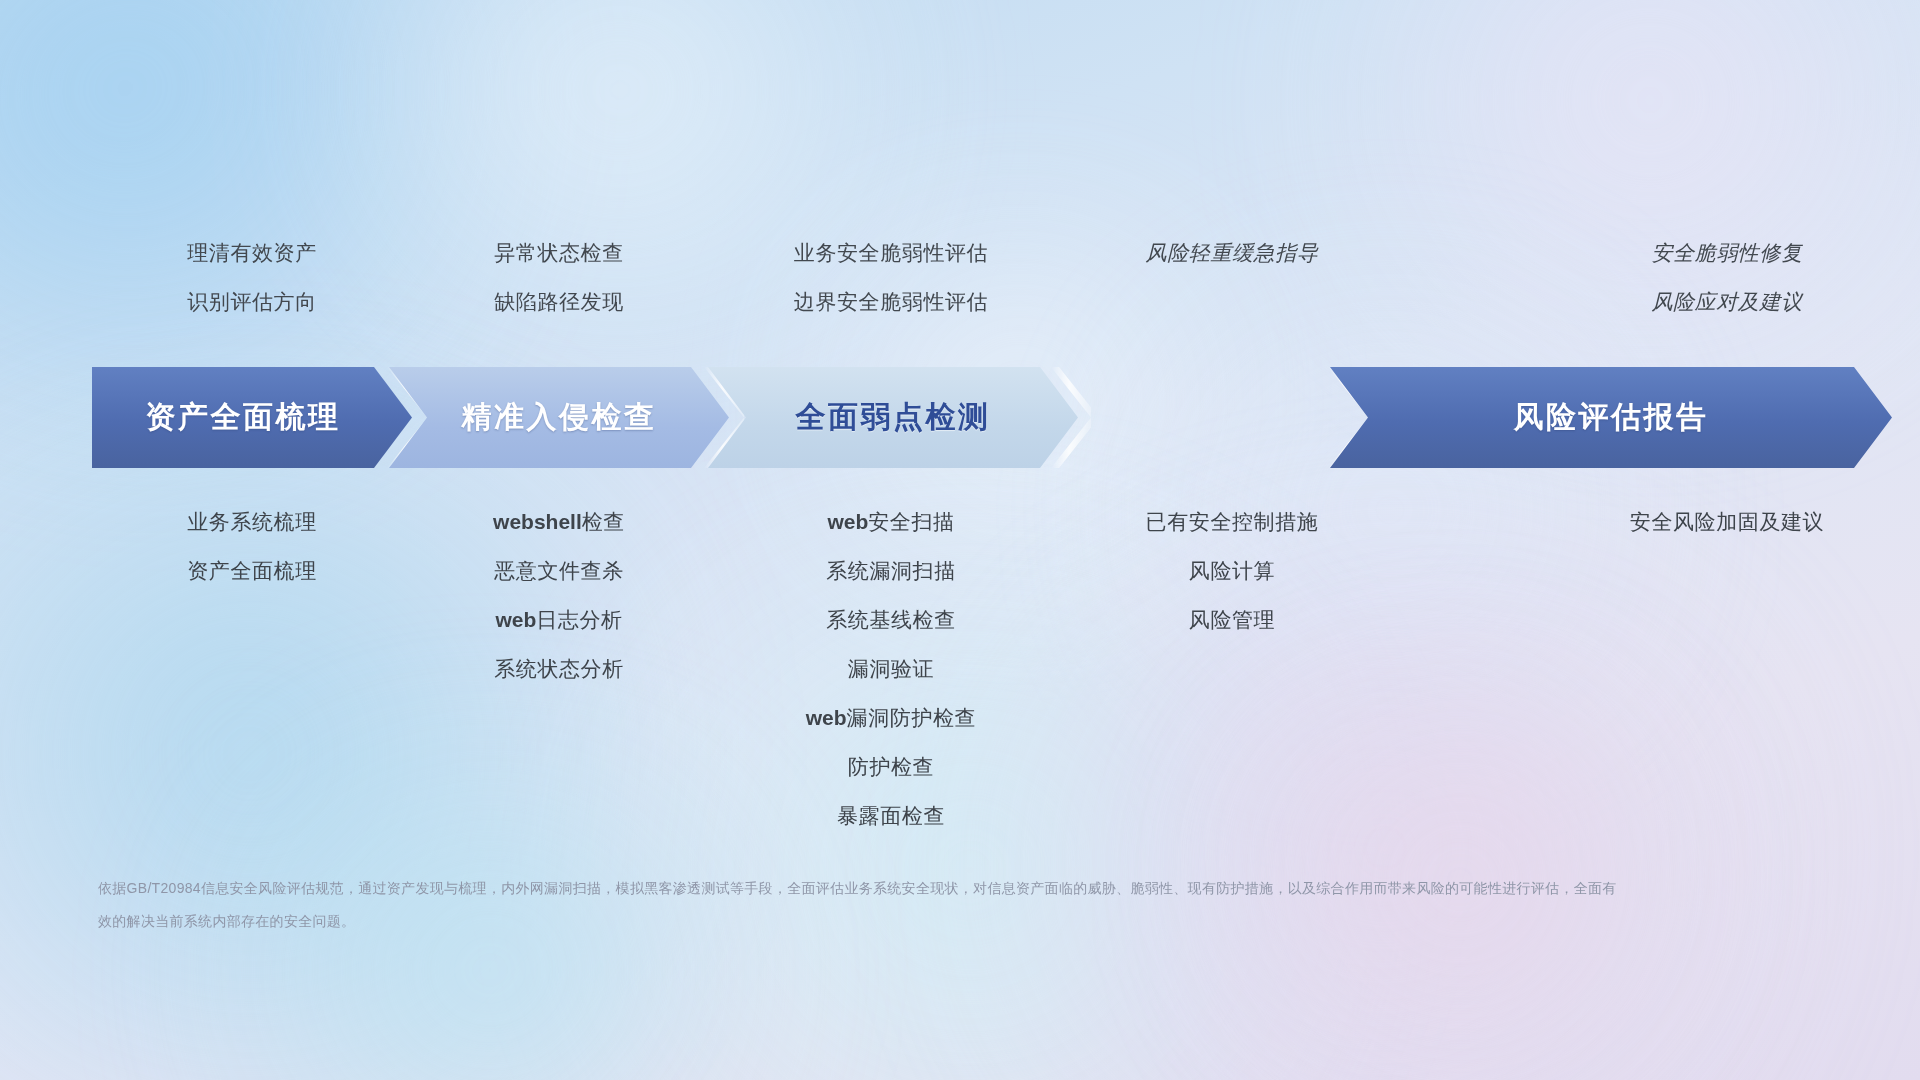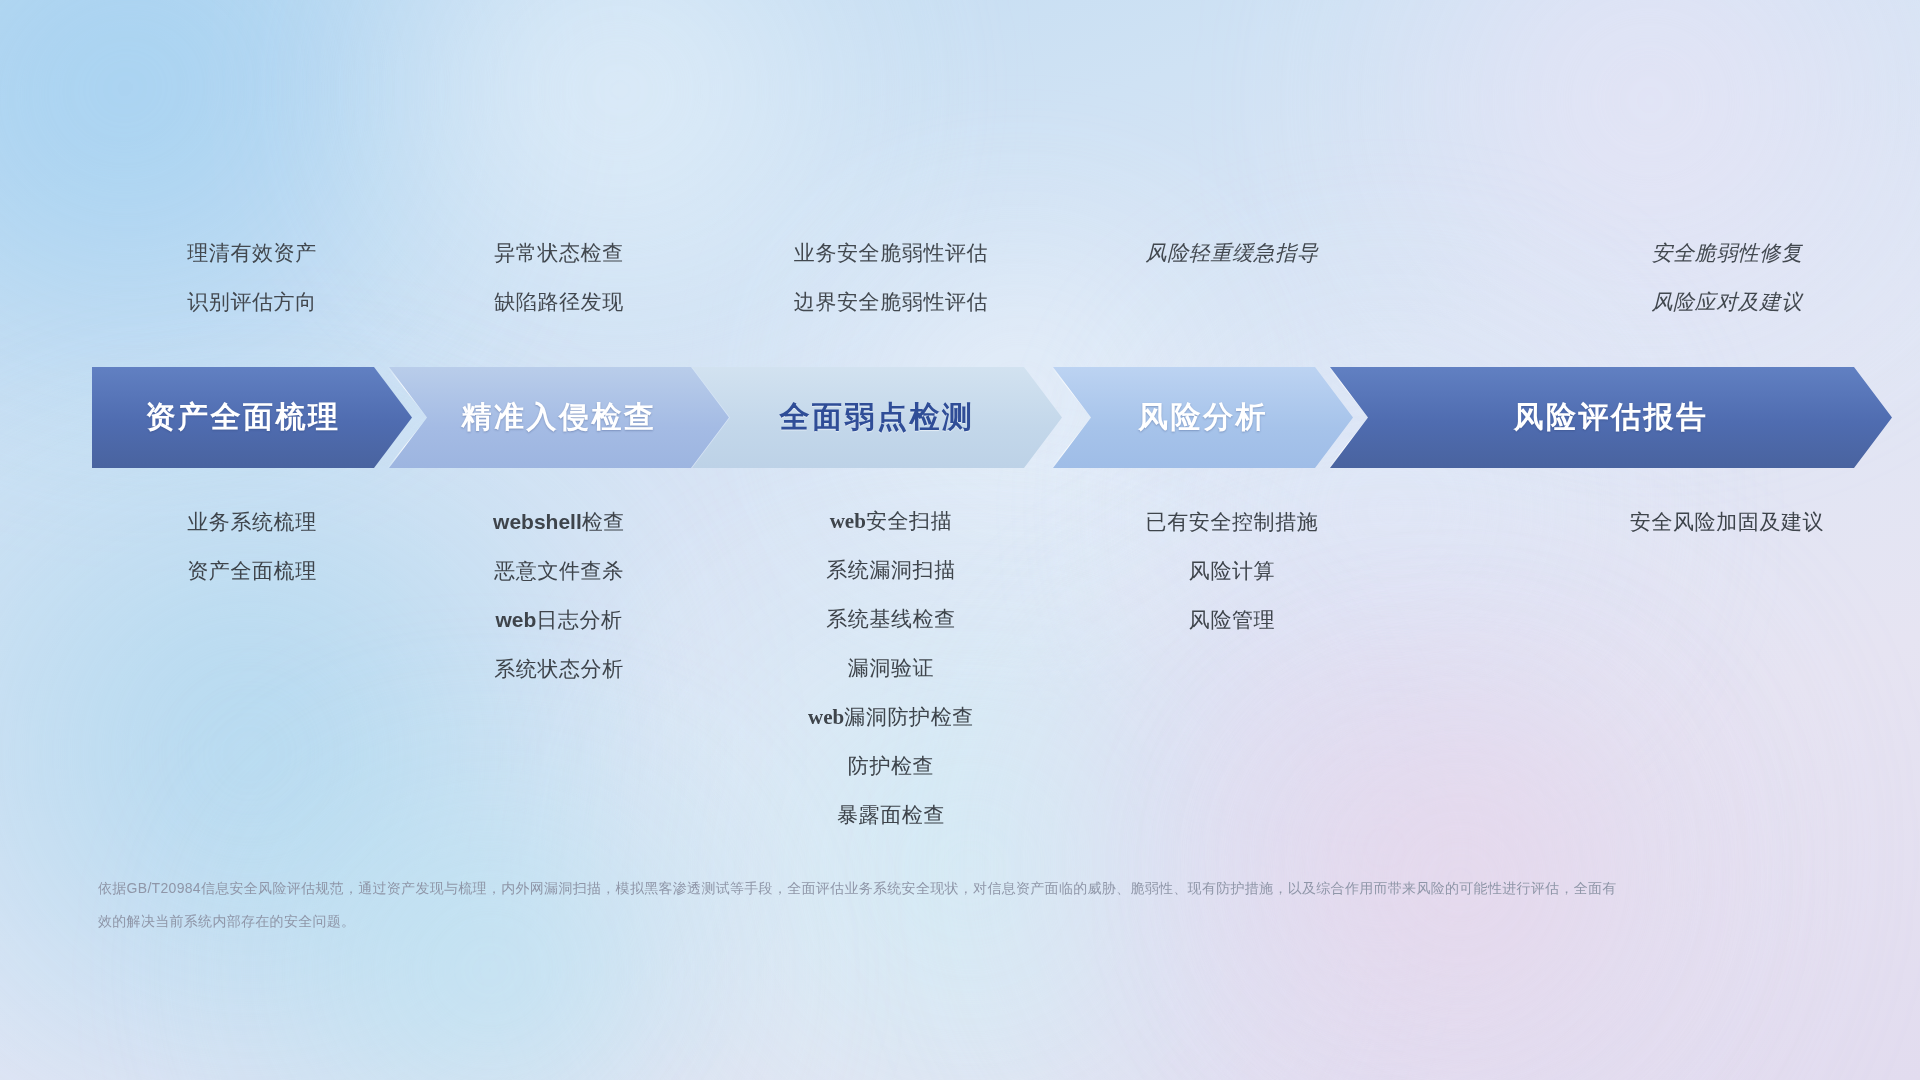--- a/index.html
+++ b/index.html
@@ -196,25 +196,22 @@
         </div>
       </div>
 
     <div id="arrow-band">
         <div class="arrow first" style="left: 0px; width: 320px; z-index: 10; background: linear-gradient(rgb(97, 128, 194) 0%, rgb(79, 108, 176) 55%, rgb(73, 99, 159) 100%);">
           <span class="arrow-label light" style="margin-left: -18px;">资产全面梳理</span>
         </div>
         <div class="arrow" style="left: 297px; width: 340px; z-index: 9; background: linear-gradient(rgb(185, 205, 234) 0%, rgb(164, 187, 228) 60%, rgb(157, 181, 224) 100%);">
           <span class="arrow-label light">精准入侵检查</span>
         </div>
-        <div class="arrow" style="left: 600px; width: 370px; z-index: 8; background: linear-gradient(rgb(210, 226, 240) 0%, rgb(195, 215, 234) 60%, rgb(189, 210, 231) 100%);">
+        <div class="arrow" style="left: 616px; width: 370px; z-index: 8; background: linear-gradient(rgb(210, 226, 240) 0%, rgb(195, 215, 234) 60%, rgb(189, 210, 231) 100%);">
           <span class="arrow-label dark">全面弱点检测</span>
-        </div>
-        <div class="arrow" style="left: 961px; width: 300px; z-index: 7; background: linear-gradient(rgb(188, 211, 242) 0%, rgb(166, 195, 234) 60%, rgb(159, 189, 231) 100%);">
-          <span class="arrow-label light">风险分析</span>
         </div>
         <div class="arrow" style="left: 1238px; width: 562px; z-index: 6; background: linear-gradient(rgb(97, 128, 194) 0%, rgb(79, 108, 176) 55%, rgb(73, 99, 159) 100%);">
           <span class="arrow-label light">风险评估报告</span>
         </div>
         <div class="arrow-sep" style="left: 295px;"></div>
         <div class="arrow-sep" style="left: 612px;"></div>
         <div class="arrow-sep" style="left: 959px;"></div>
         <div class="arrow-sep" style="left: 1236px;"></div>
       </div>
 
@@ -222,21 +219,21 @@
         <div class="col" style="position: absolute; left: 0px; width: 320px;">
           <div class="col-text"><span>业务系统梳理</span></div>
           <div class="col-text"><span>资产全面梳理</span></div>
         </div>
         <div class="col" style="position: absolute; left: 297px; width: 340px;">
           <div class="col-text"><span class="en">webshell</span><span>检查</span></div>
           <div class="col-text"><span>恶意文件查杀</span></div>
           <div class="col-text"><span class="en">web</span><span>日志分析</span></div>
           <div class="col-text"><span>系统状态分析</span></div>
         </div>
-        <div class="col" style="position: absolute; left: 614px; width: 370px; font-family: Liberation Serif, serif;">
+        <div class="col" style="position: absolute; left: 614px; width: 370px;">
           <div class="col-text"><span class="en">web</span><span>安全扫描</span></div>
           <div class="col-text"><span>系统漏洞扫描</span></div>
           <div class="col-text"><span>系统基线检查</span></div>
           <div class="col-text"><span>漏洞验证</span></div>
           <div class="col-text"><span class="en">web</span><span>漏洞防护检查</span></div>
           <div class="col-text"><span>防护检查</span></div>
           <div class="col-text"><span>暴露面检查</span></div>
         </div>
         <div class="col" style="position: absolute; left: 1000px; width: 280px;">
           <div class="col-text"><span>已有安全控制措施</span></div>

